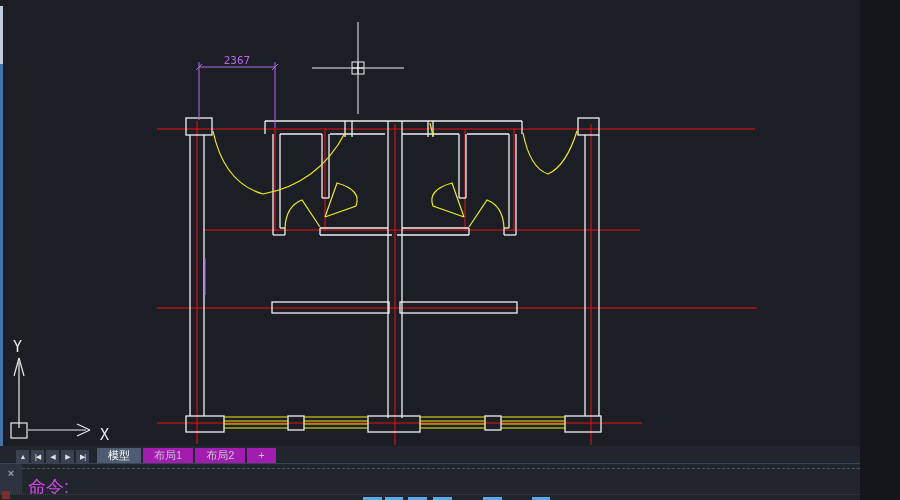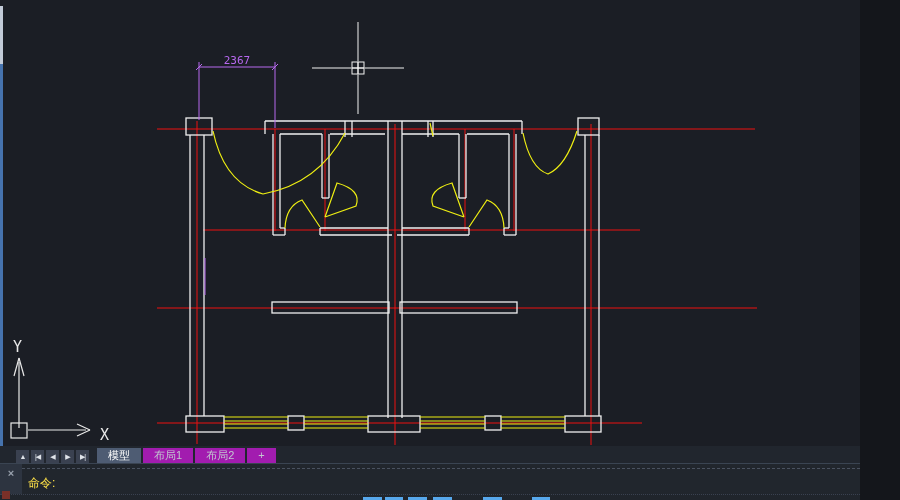--- a/index.html
+++ b/index.html
@@ -16,22 +16,22 @@
   .navbtn{width:13px;height:13px;background:#3a4150;color:#dfe3e9;font-size:7px;
           display:flex;align-items:center;justify-content:center;cursor:default;letter-spacing:-1px;}
   .tabs{display:flex;gap:2px;height:15px;}
   .tab{padding:0 11px;height:15px;line-height:15px;font-size:11px;background:#a21caf;
        color:#c2c7d0;white-space:nowrap;}
   .tab.active{background:#4e5c73;color:#ffffff;}
   .cmdarea{position:absolute;left:0;top:463px;width:900px;height:31px;background:#21262d;
            border-top:1px solid #3a4452;display:flex;box-sizing:border-box;}
   .gutter{width:22px;height:100%;background:#2d3440;color:#98a0ac;font-size:11px;
           text-align:center;padding-top:3px;box-sizing:border-box;font-weight:bold;}
-  .cmdtext{flex:1;border-top:1px dashed #4a5260;margin-top:4px;color:#fde047;
-           font-size:12px;padding:6px 0 0 6px;font-family:Liberation Sans, sans-serif;}
+  .cmdtext{flex:1;border-top:1px dashed #4a5260;margin-top:4px;color:#d946ef;
+           font-size:18px;padding:6px 0 0 6px;font-family:Liberation Sans, sans-serif;}
   .statusedge{position:absolute;left:0;top:494px;width:900px;height:6px;background:#20252c;
               border-top:1px dotted #3a4150;box-sizing:border-box;}
   .seg{position:absolute;bottom:0;height:3px;background:#57a8ec;}
   .browndot{position:absolute;left:2px;top:491px;width:8px;height:8px;background:#7a3028;}
 </style>
 </head>
 <body>
 
 <div class="app">
 

